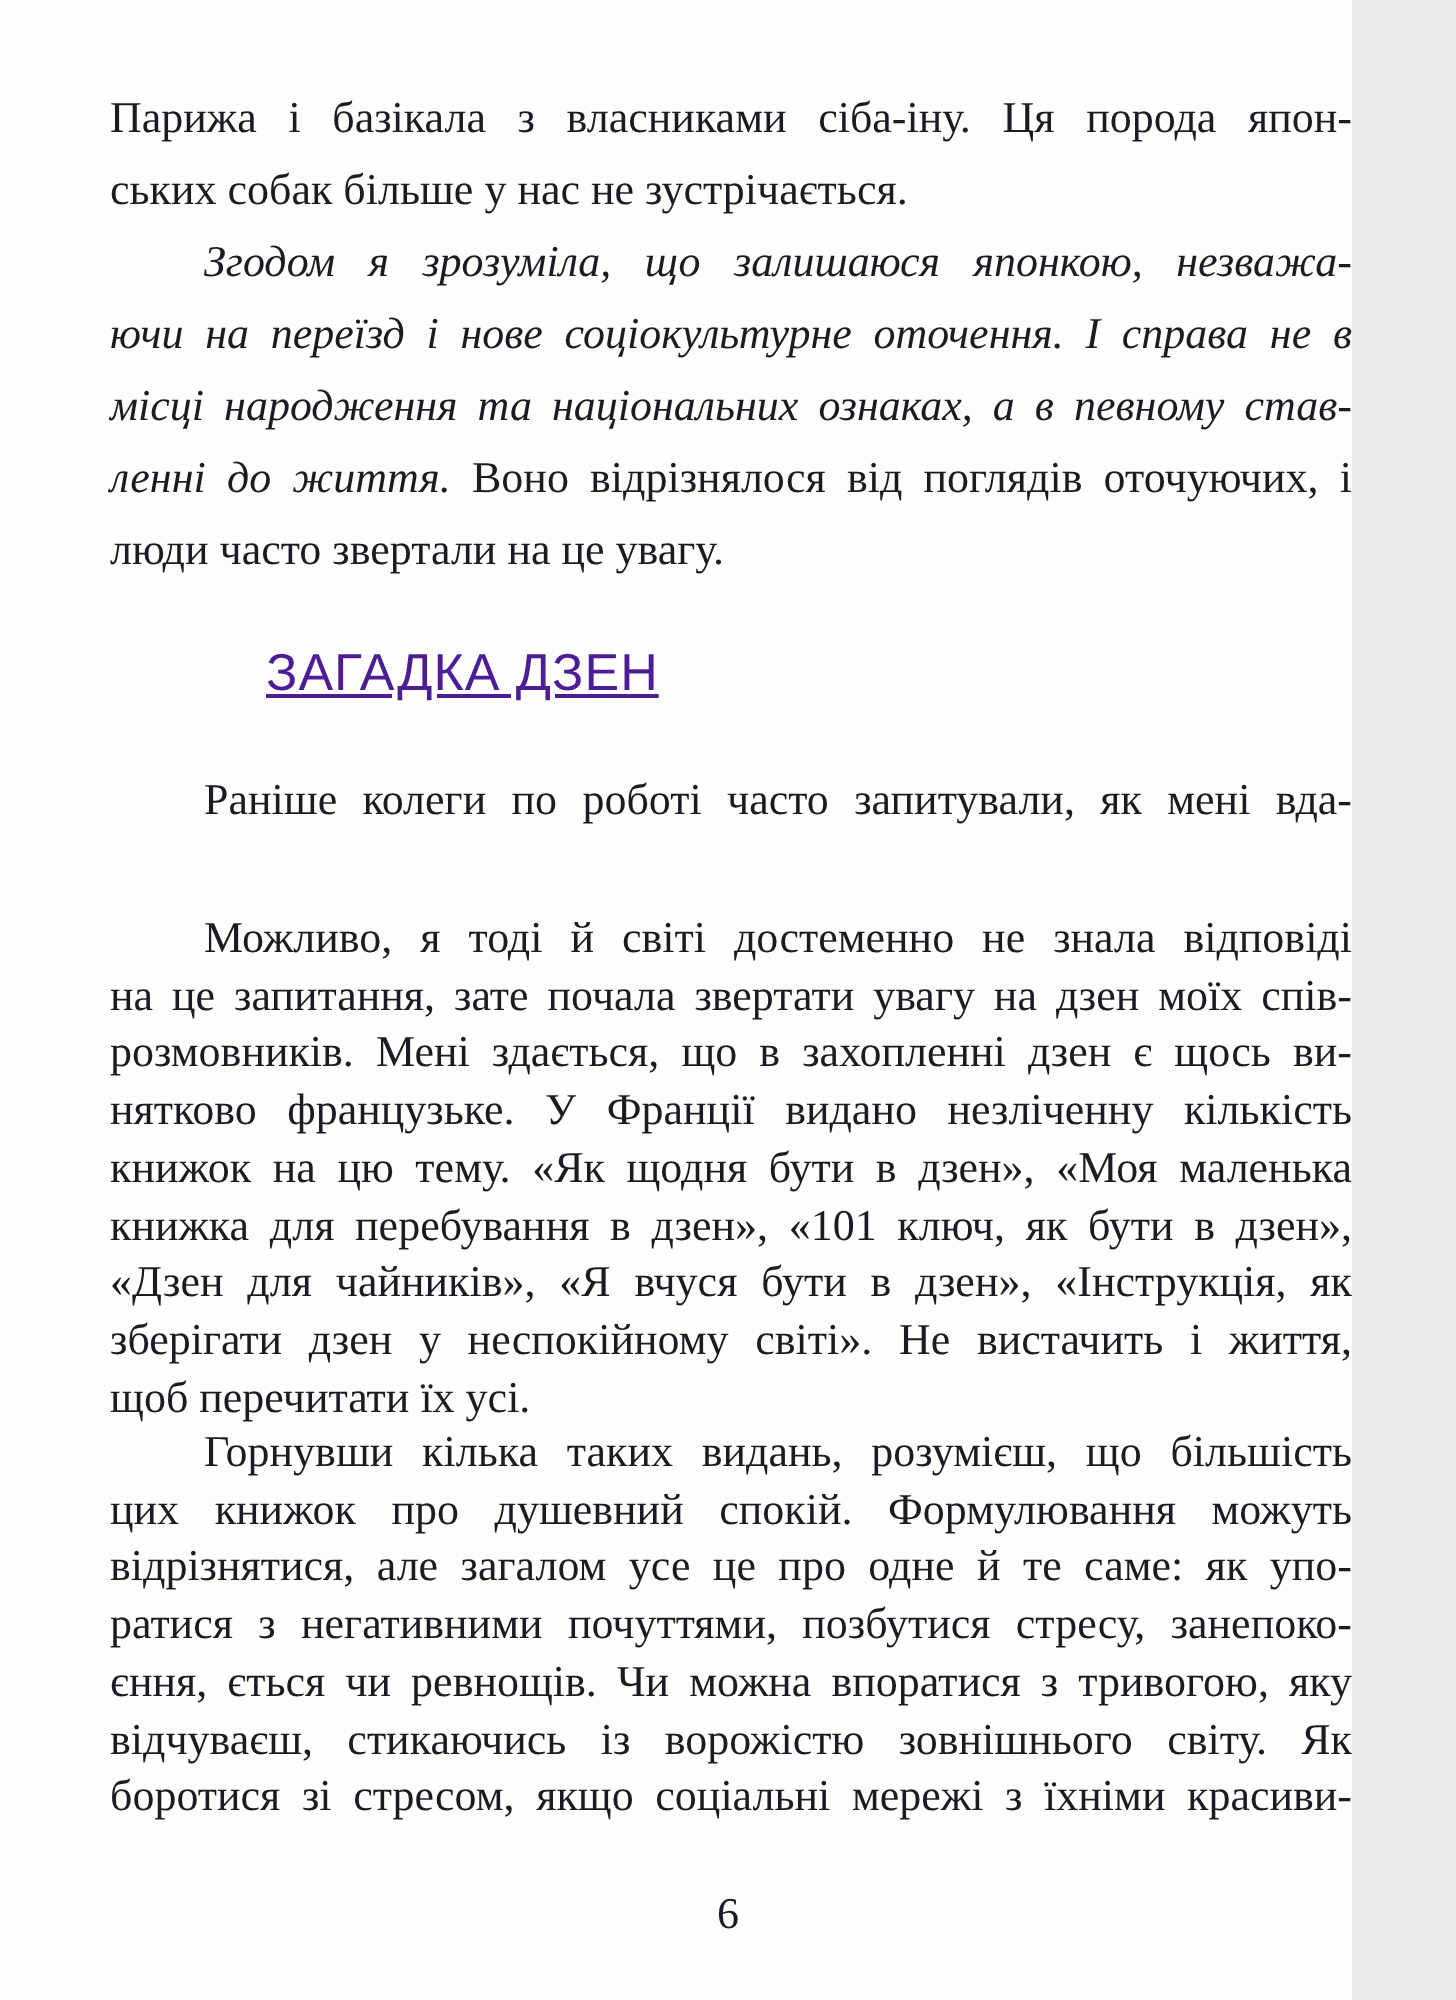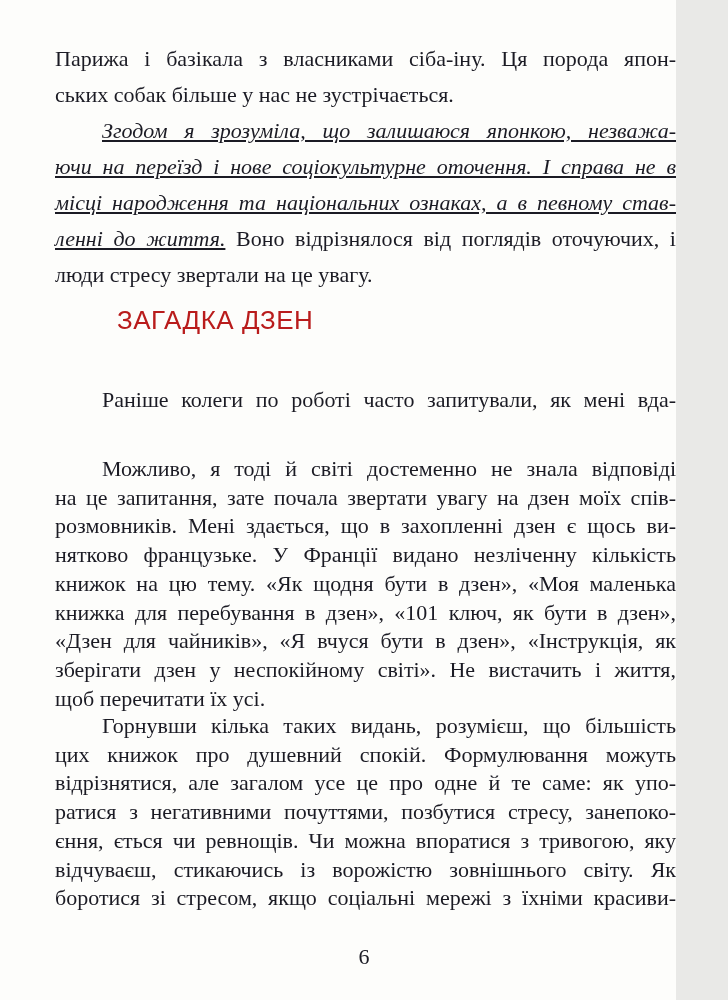--- a/index.html
+++ b/index.html
@@ -24,31 +24,32 @@
   .lh36 .line{line-height:36px;}
   .lh29 .line{line-height:28.7px;}
   .line{
     text-align:justify;
     text-align-last:left;
     white-space:normal;
     height:auto;
   }
   .line.j{text-align-last:justify;}
   .line.ind{text-indent:47px;}
-  .ital{font-style:italic;text-decoration:underline;}
+  .ital{font-style:italic;}
   .heading{
     position:absolute;
     left:117px;
     top:305px;
-    margin:0;
+    margin:16px;
     font-family:"Liberation Sans","DejaVu Sans",sans-serif;
     font-weight:500;
     font-size:26px;
     letter-spacing:0.5px;
-    color:#b91c1c;
+    color:#4c1d95;
+    text-decoration:underline;
   }
   .pagenum{
     position:absolute;
     left:0;
     top:944px;
     width:728px;
     text-align:center;
     font-size:22px;
     color:#1b1b24;
   }
@@ -61,21 +62,21 @@
   <section class="para lh36" style="top:41px">
     <div class="line j">Парижа і базікала з власниками сіба-іну. Ця порода япон-</div>
     <div class="line">ських собак більше у нас не зустрічається.</div>
   </section>
 
   <section class="para lh36" style="top:113px">
     <div class="line j ind ital">Згодом я зрозуміла, що залишаюся японкою, незважа-</div>
     <div class="line j ital">ючи на переїзд і нове соціокультурне оточення. І справа не в</div>
     <div class="line j ital">місці народження та національних ознаках, а в певному став-</div>
     <div class="line j"><span class="ital">ленні до життя.</span><span> Воно відрізнялося від поглядів оточуючих, і</span></div>
-    <div class="line">люди стресу звертали на це увагу.</div>
+    <div class="line">люди часто звертали на це увагу.</div>
   </section>
 
   <h2 class="heading">ЗАГАДКА ДЗЕН</h2>
 
   <section class="para lh29" style="top:386px">
     <div class="line j ind">Раніше колеги по роботі часто запитували, як мені вда-</div>
   </section>
 
   <section class="para lh29" style="top:455px">
     <div class="line j ind">Можливо, я тоді й світі достеменно не знала відповіді</div>

